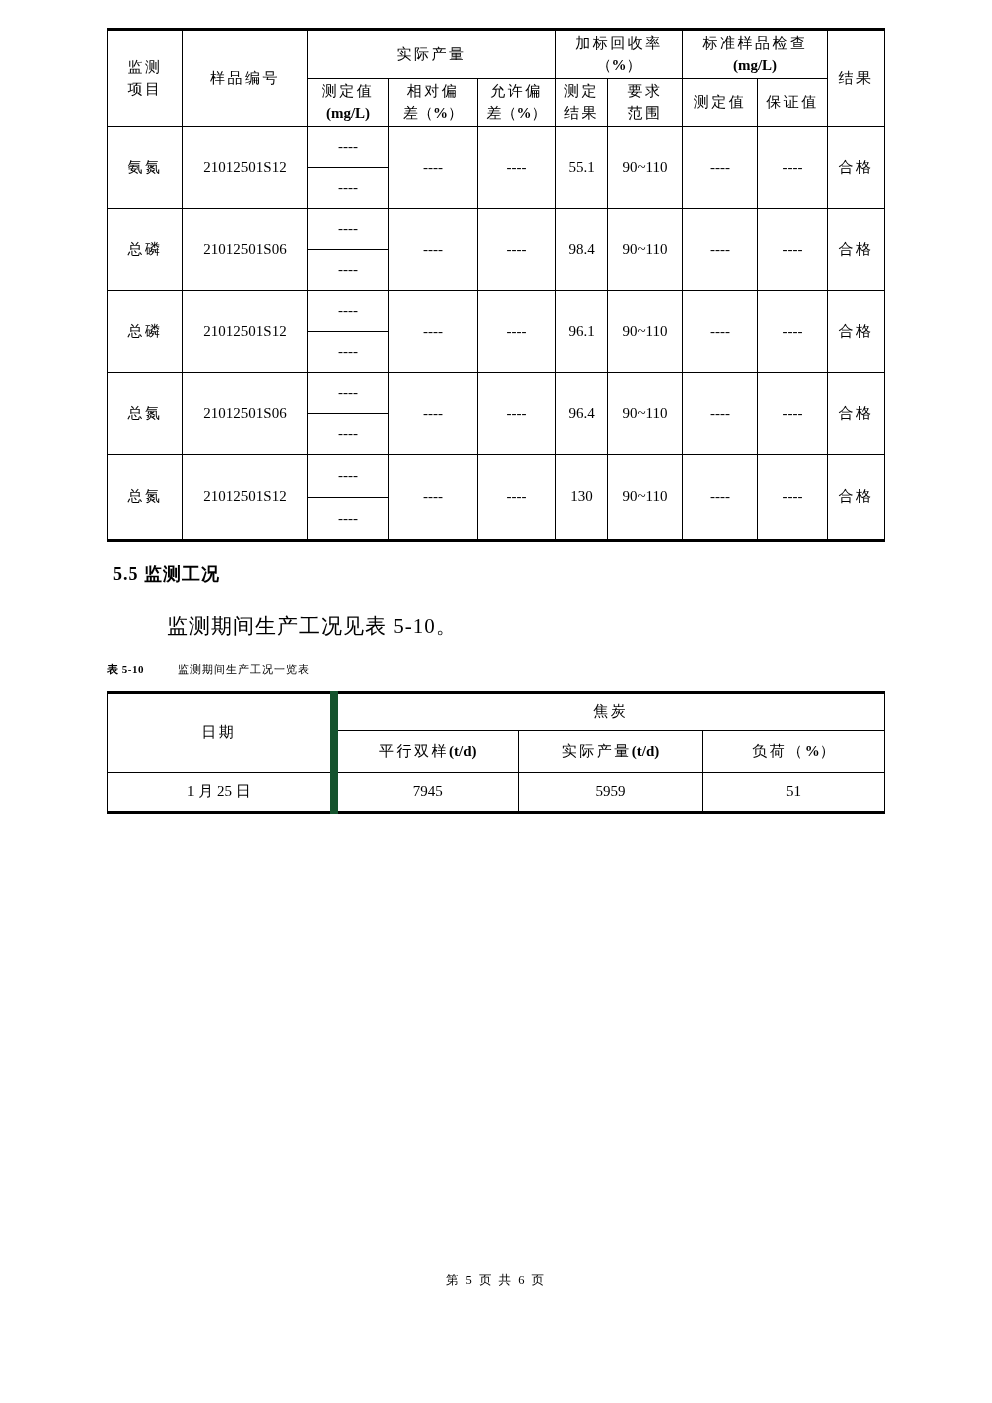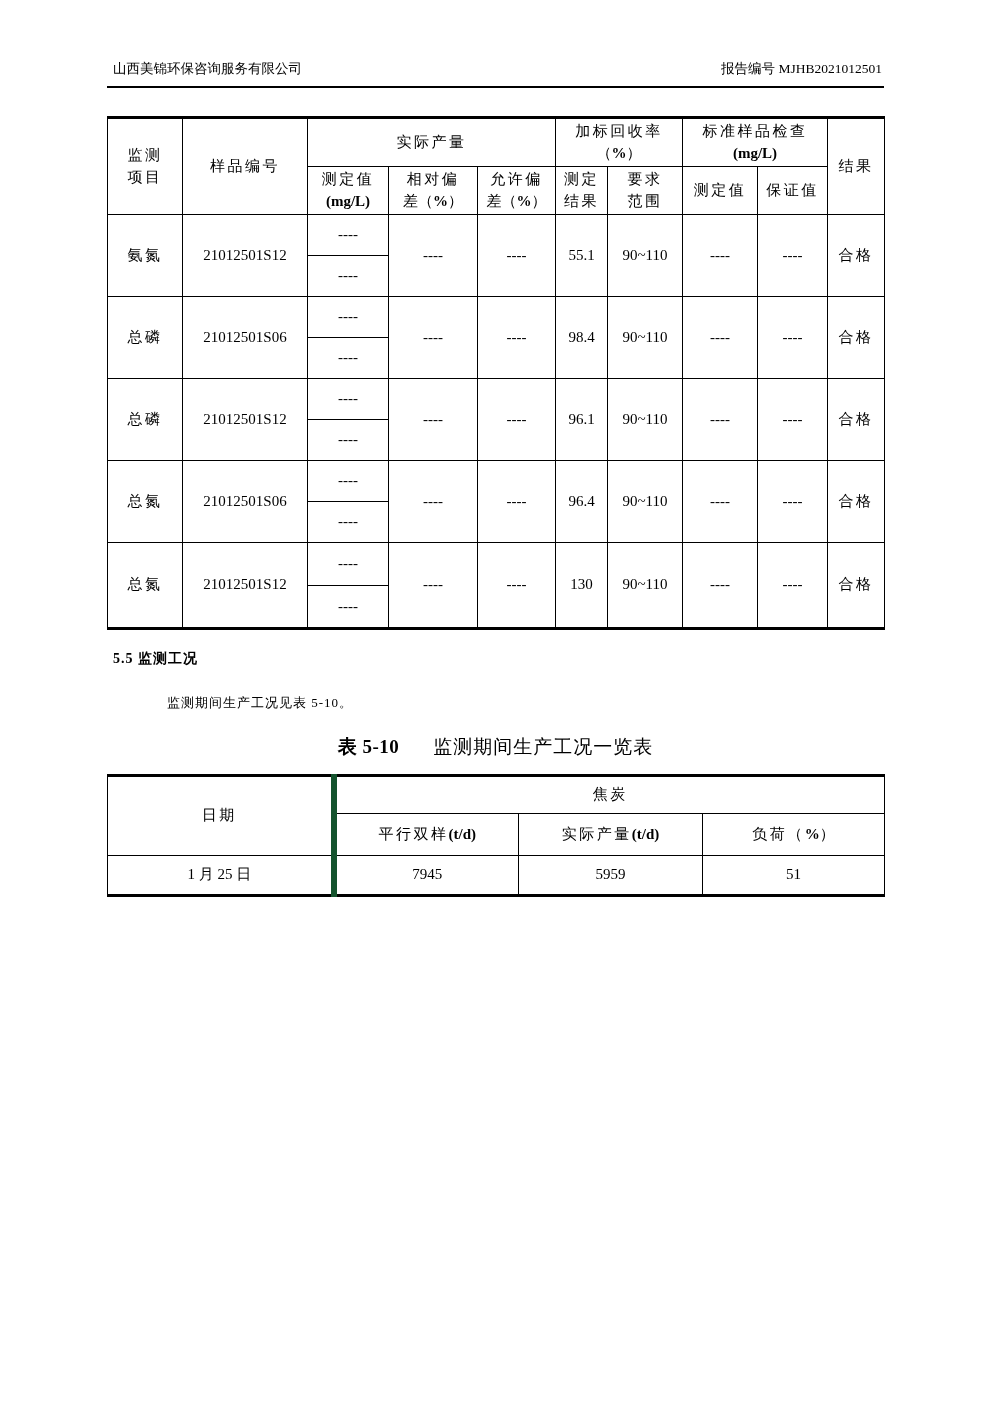--- a/index.html
+++ b/index.html
@@ -24,44 +24,40 @@
     border:1px solid #000; text-align:center; vertical-align:middle;
     font-size:15px; line-height:1.45; overflow:hidden; padding:1px 2px;
   }
   .t1 { margin-top:28px; border-top:3px solid #000; border-bottom:3px solid #000; }
   .t2 { border-top:3px solid #000; border-bottom:3px solid #000; }
   .t1 tr.h1 { height:49px; } .t1 tr.h2 { height:48px; }
   .t1 tr.dr { height:41px; } .t1 tr.drl { height:43px; }
   .t2 tr.p1 { height:38px; } .t2 tr.p2 { height:42px; } .t2 tr.p3 { height:40px; }
   .cjk { letter-spacing:2.5px; }
   .b { font-weight:bold; letter-spacing:0; }
-  .thickr { border-right:6px solid #14532d; }
+  .thickr { border-right:8px solid #14532d; }
   .split-top { border-bottom:1px solid #000; }
 
   
-  .sec-heading { margin:20px 0 8px 6px; font-size:14px; font-weight:bold; letter-spacing:1px; }
-  .para { margin:26px 0 0 6px; padding-left:54px; font-size:13px; letter-spacing:1px; }
-  .caption { margin:22px 0 14px 0; text-align:center; font-size:19px; letter-spacing:1px; }
+  .sec-heading { margin:20px 0 8px 6px; font-size:18px; font-weight:bold; letter-spacing:1px; }
+  .para { margin:26px 0 0 6px; padding-left:54px; font-size:21px; letter-spacing:1px; }
+  .caption { margin:22px 0 14px 0; font-size:11px; letter-spacing:1px; }
   .caption .cap-label { font-weight:bold; margin-right:34px; letter-spacing:0.5px; }
 
   .footer {
     position:absolute; top:1272px; left:0; width:992px;
     text-align:center; font-size:12.5px; letter-spacing:2px;
   }
 </style>
 </head>
 <body>
 
 <div class="page">
   <div class="content">
 
-    <div class="doc-header">
-      <span>山西美锦环保咨询服务有限公司</span>
-      <span>报告编号 MJHB2021012501</span>
-    </div>
 
     <table class="t1">
       <colgroup>
         <col style="width:75px">
           <col style="width:125px">
           <col style="width:81px">
         <col style="width:89px">
           <col style="width:78px">
           <col style="width:52px">
         <col style="width:75px">
@@ -199,13 +195,14 @@
         <td class="thickr">1 月 25 日</td>
         <td>7945</td>
         <td>5959</td>
         <td>51</td>
       </tr>
     </tbody>
       </table>
 
   </div>
 
+  <div class="footer">第 5 页 共 6 页</div>
 </div>
 
 </body></html>

